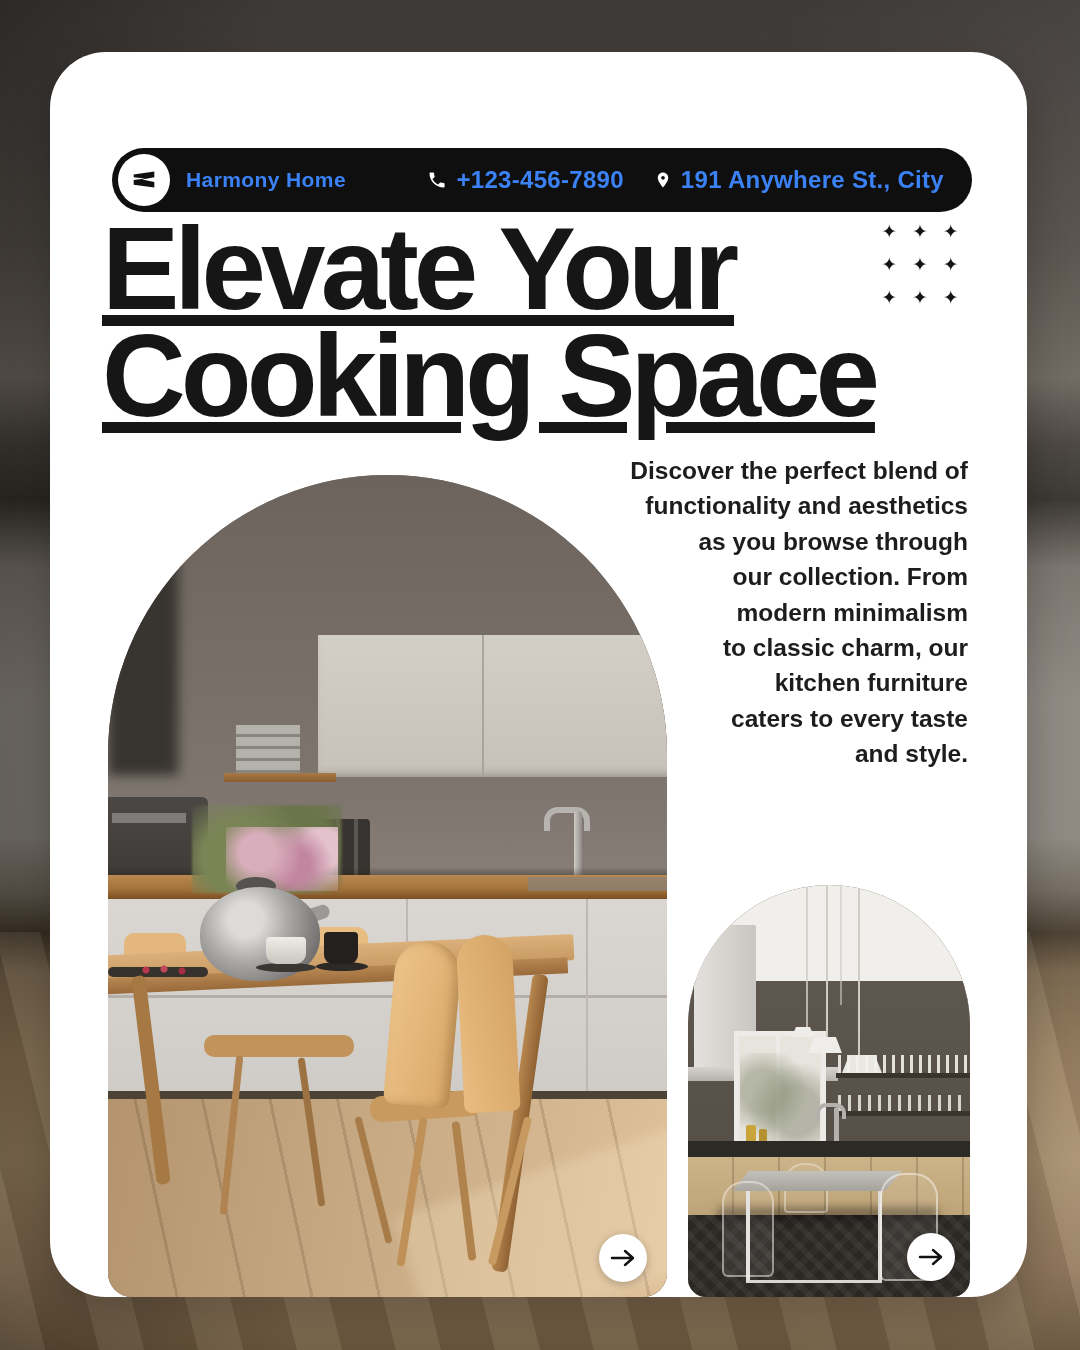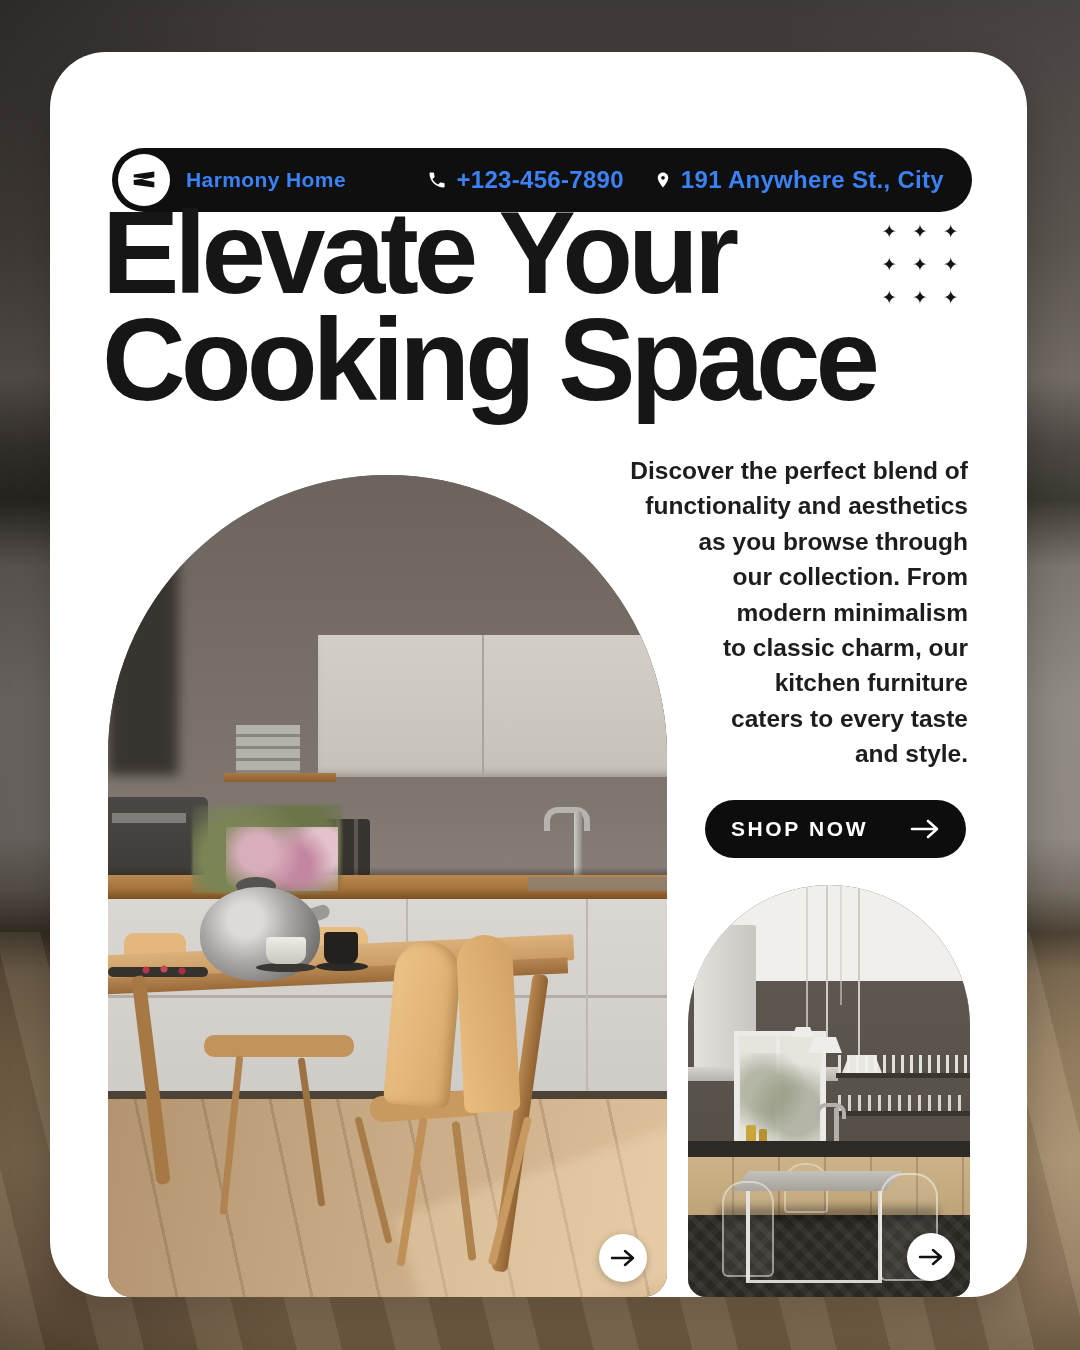--- a/index.html
+++ b/index.html
@@ -27,23 +27,23 @@
   .topbar{position:absolute;left:62px;top:56px;width:860px;height:64px;border-radius:32px;
           background:var(--pill,#0f0f0f);display:flex;align-items:center;color:#3b82f6;margin-top:40px;}
   .logo-circle{width:52px;height:52px;border-radius:50%;background:#fff;margin-left:6px;
                display:flex;align-items:center;justify-content:center;flex:0 0 auto;}
   .brand{font-size:21px;font-weight:700;letter-spacing:.4px;margin-left:16px;}
   .contacts{margin-left:auto;display:flex;align-items:center;gap:30px;padding-right:28px;}
   .contact{display:flex;align-items:center;gap:9px;font-size:24px;font-weight:700;letter-spacing:.3px;}
   .contact svg{display:block;}
 
   
-  .headline{position:absolute;left:52px;top:148px;width:900px;
+  .headline{position:absolute;left:52px;top:164px;width:900px;
             font-size:116px;line-height:107px;font-weight:700;letter-spacing:-5px;
-            color:var(--ink,#161616);white-space:pre-line;}
+            color:var(--ink,#161616);white-space:pre-line;text-decoration:underline;}
 
   
   .sparkles{position:absolute;left:824px;top:170px;width:92px;
             display:grid;grid-template-columns:repeat(3,1fr);row-gap:14px;justify-items:center;
             font-family:"DejaVu Sans",sans-serif;font-size:19px;color:#141414;line-height:19px;}
 
   
   .desc{position:absolute;right:59px;top:401px;width:430px;text-align:right;
         font-size:24.5px;line-height:35.4px;font-weight:700;color:#1d1d1d;white-space:pre-line;}
 
@@ -116,26 +116,20 @@
     <p class="desc" style="margin:0;">Discover the perfect blend of
 functionality and aesthetics
 as you browse through
 our collection. From
 modern minimalism
 to classic charm, our
 kitchen furniture
 caters to every taste
 and style.</p>
 
-    <button class="cta">
-      <span class="cta-label">SHOP NOW</span>
-      <svg width="30" height="22" viewBox="0 0 30 22">
-        <path d="M2 11 H26 M18 3 L27 11 L18 19" stroke="#ffffff" stroke-width="2.6" fill="none" stroke-linecap="round" stroke-linejoin="round"></path>
-      </svg>
-    </button>
 
     <div class="photoL">
       <div class="ab" style="inset:0;background:linear-gradient(180deg,#6b635c,#7e766f 40%,#8b837c 55%);"></div>
       <div class="ab" style="left:0;top:60px;width:70px;height:240px;background:#38342f;filter:blur(6px);"></div>
       <div class="ab" style="left:210px;top:160px;width:352px;height:142px;background:linear-gradient(180deg,#d3cec6,#c6c1b9);box-shadow:inset 0 -8px 10px -6px rgba(60,50,40,.35);"></div>
       <div class="ab" style="left:374px;top:160px;width:2px;height:142px;background:#aaa49c;"></div>
       <div class="ab" style="left:128px;top:250px;width:64px;height:48px;background:repeating-linear-gradient(180deg,#b5b1ab 0 9px,#89857f 9px 12px);"></div>
       <div class="ab" style="left:116px;top:298px;width:112px;height:9px;background:linear-gradient(180deg,#aa7a46,#8a5c2e);"></div>
       <div class="ab" style="left:-12px;top:322px;width:112px;height:158px;background:linear-gradient(180deg,#4a4744,#32302d);border-radius:6px;"></div>
       <div class="ab" style="left:4px;top:338px;width:74px;height:10px;background:#8e8b87;opacity:.8;"></div>

